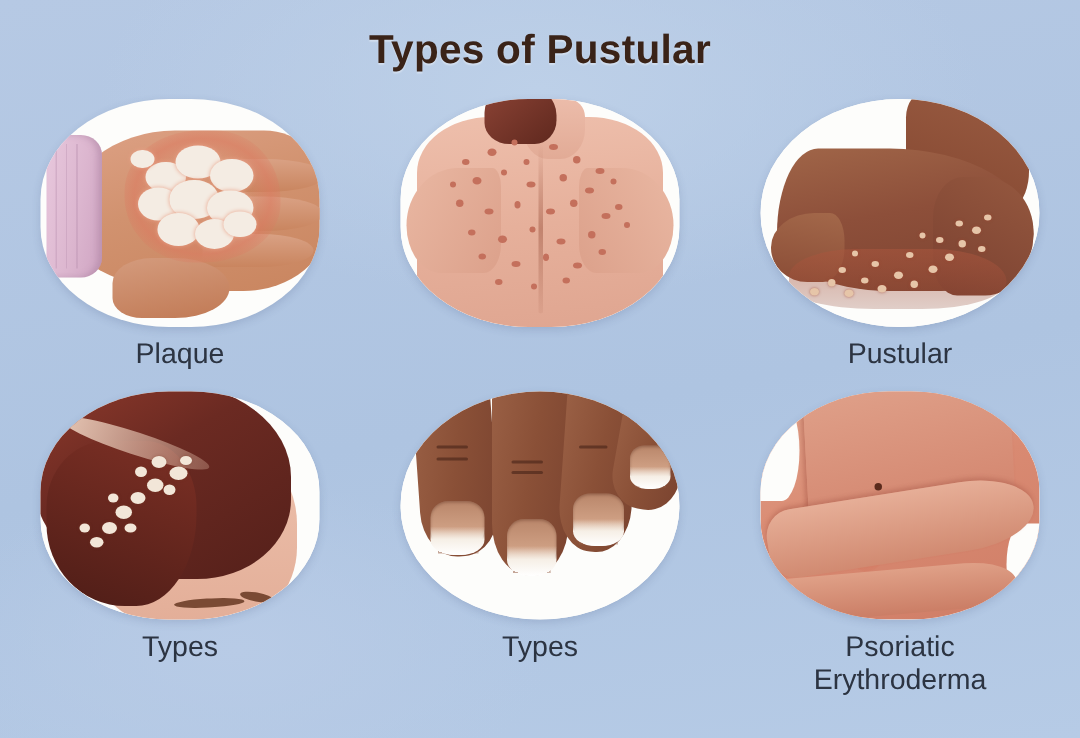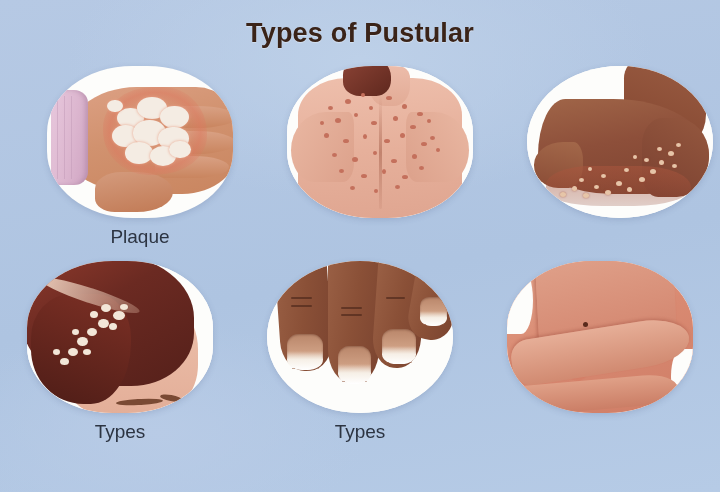--- a/index.html
+++ b/index.html
@@ -23,21 +23,21 @@
     text-align:center;
     font-size:27px;font-weight:bold;
     color:#3a2318;
     letter-spacing:.2px;
     text-shadow:0 1px 1px rgba(255,255,255,.35);
   }
   .grid{
     position:absolute;top:66px;left:0;width:720px;height:420px;
   }
   .cell{position:absolute;width:240px;}
-  .r1{top:0;margin-left:20px;} .r2{top:195px;}
+  .r1{top:0;} .r2{top:195px;}
   .c1{left:0;} .c2{left:240px;} .c3{left:480px;}
 
   .oval-wrap{
     position:relative;
     width:186px;height:152px;
     margin:0 auto;
   }
   .oval{
     position:absolute;inset:0;
     border-radius:50% / 48%;
@@ -299,20 +299,23 @@
             <div class="f-pus" style="left:52%;bottom:30%;width:5px;height:4px;"></div>
             <div class="f-pus" style="left:63%;bottom:37%;width:5px;height:4px;"></div>
             <div class="f-pus" style="left:70%;bottom:44%;width:5px;height:4px;"></div>
             <div class="f-pus" style="left:78%;bottom:33%;width:5px;height:4px;"></div>
             <div class="f-pus" style="left:33%;bottom:31%;width:4px;height:4px;"></div>
             <div class="f-pus" style="left:57%;bottom:39%;width:4px;height:4px;"></div>
           </div>
         </div>
       </div>
     </div>
+    <div class="label">
+      <span>Pustular</span>
+    </div>
   </div>
 
   <div class="cell r2 c1">
     <div class="oval-wrap">
       <div class="oval rounder">
         <div class="art">
           <div class="s-bg"></div>
           <div class="s-face">
             <div class="s-brow"></div>
             <div class="s-brow2"></div>
@@ -388,15 +391,19 @@
           <div class="e-skin"></div>
           <div class="e-gapL"></div>
           <div class="e-gapR"></div>
           <div class="e-torso"></div>
           <div class="e-arm"></div>
           <div class="e-arm2"></div>
           <div class="e-mole"></div>
         </div>
       </div>
     </div>
+    <div class="label">
+      <span>Psoriatic</span>
+      <span class="l2">Erythroderma</span>
+    </div>
   </div>
 
 </div>
 
 </body></html>

